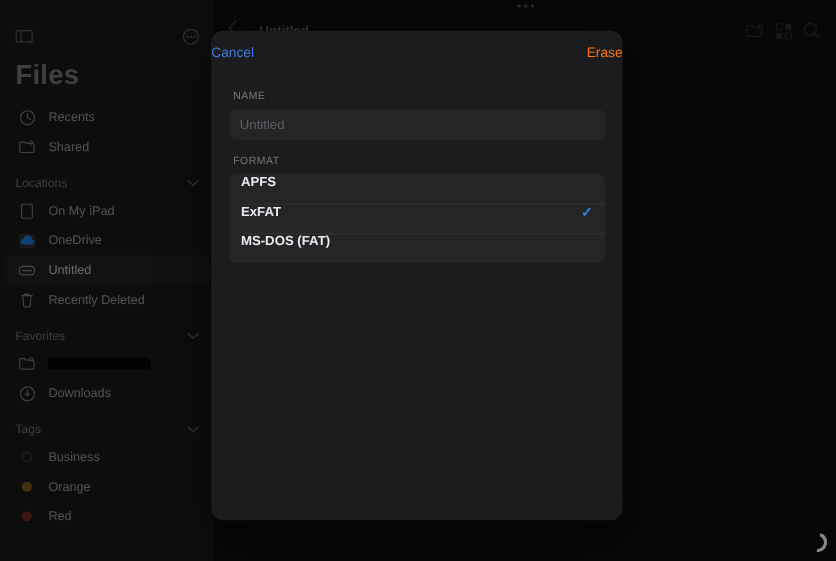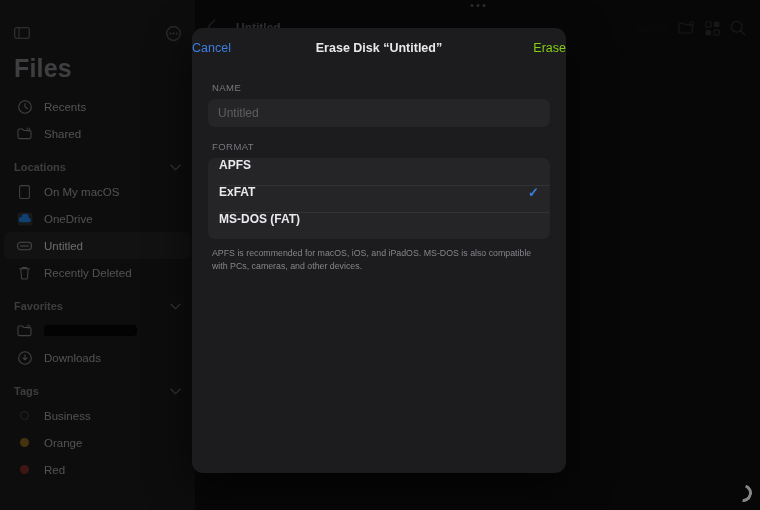--- a/index.html
+++ b/index.html
@@ -51,21 +51,21 @@
     color: #8e8e92;
     font-size: 11.5px;
     border-radius: 7px;
     margin: 0 4px;
   }
   .sb-row .glyph { width: 17px; display:flex; justify-content:center; align-items:center; opacity:.55; }
   .sb-row.selected { background: #202022; color: #b9b9bd; }
   .sb-section {
     display: flex; align-items: center; justify-content: space-between;
     padding: 14px 14px 5px 14px;
-    font-size: 11px; font-weight: bold; color: #6a6a6e;
+    font-size: 11px; font-weight: normal; color: #6a6a6e;
   }
   .sb-section .chev { opacity: .55; }
   .redact {
     height: 9px; width: 92px;
     background: #060606;
     border-radius: 1px;
     transform: skewX(-3deg);
     box-shadow: 0 2px 0 -1px #060606, 0 -2px 0 -1px #060606, 2px 1px 0 -1px #060606;
   }
   .dot { width: 9px; height: 9px; border-radius: 50%; }
@@ -122,21 +122,21 @@
     display: flex; align-items: center;
     padding: 0 0;
   }
   .m-cancel { font-size: 12.5px; color: #3b7de0; }
   .m-title {
     position: absolute; left: 0; right: 0;
     text-align: center;
     font-size: 12.5px; font-weight: bold; color: #e8e8ec;
     pointer-events: none;
   }
-  .m-erase { margin-left: auto; font-size: 12.5px; color: #84cc16; z-index: 2; }
+  .m-erase { margin-left: auto; font-size: 12.5px; color: #f97316; z-index: 2; }
 
   .field-label {
     font-size: 9.5px; color: #79797e;
     letter-spacing: .45px;
     padding: 14px 28px 6px 20px;
   }
   .text-input {
     margin: 0 16px;
     height: 28px;
     background: #252527;
@@ -231,21 +231,21 @@
             </svg>
         </span>
       </div>
 
       <div class="sb-row">
         <span class="glyph">
           <svg width="11" height="14" viewBox="0 0 11 14">
               <rect x="0.6" y="0.6" width="9.8" height="12.8" rx="1.4" fill="none" stroke="#b9b9be" stroke-width="1.05"></rect>
             </svg>
         </span>
-        <span>On My macOS</span>
+        <span>On My iPad</span>
       </div>
       <div class="sb-row">
         <span class="glyph" style="opacity:1">
           <svg width="16" height="14" viewBox="0 0 16 14">
               <rect x="0.5" y="0.5" width="15" height="13" rx="3" fill="#2b2b2e"></rect>
               <path d="M4 10.2h7.6a2.2 2.2 0 0 0 .2-4.4A3.3 3.3 0 0 0 4.6 5 2.6 2.6 0 0 0 4 10.2z" fill="#1b72c4"></path>
             </svg>
         </span>
         <span>OneDrive</span>
       </div>
@@ -360,36 +360,34 @@
       </div>
       <div class="cursor-arc"></div>
     </div>
   </div>
 
   <div class="scrim"></div>
 
   <div class="modal">
     <div class="modal-head">
       <span class="m-cancel">Cancel</span>
-      <span class="m-title">Erase Disk “Untitled”</span>
       <span class="m-erase">Erase</span>
     </div>
 
     <div class="field-label">NAME</div>
     <input class="text-input" type="text" placeholder="Untitled" style="">
 
     <div class="field-label">FORMAT</div>
     <div class="opt-group">
       <div class="opt-row">
         <span>APFS</span>
       </div>
       <div class="opt-row">
         <span>ExFAT</span>
         <span class="opt-check">✓</span>
       </div>
       <div class="opt-row">
         <span>MS-DOS (FAT)</span>
       </div>
     </div>
 
-    <div class="help-text">APFS is recommended for macOS, iOS, and iPadOS. MS-DOS is also compatible with PCs, cameras, and other devices.</div>
   </div>
 </div>
 
 </body></html>

